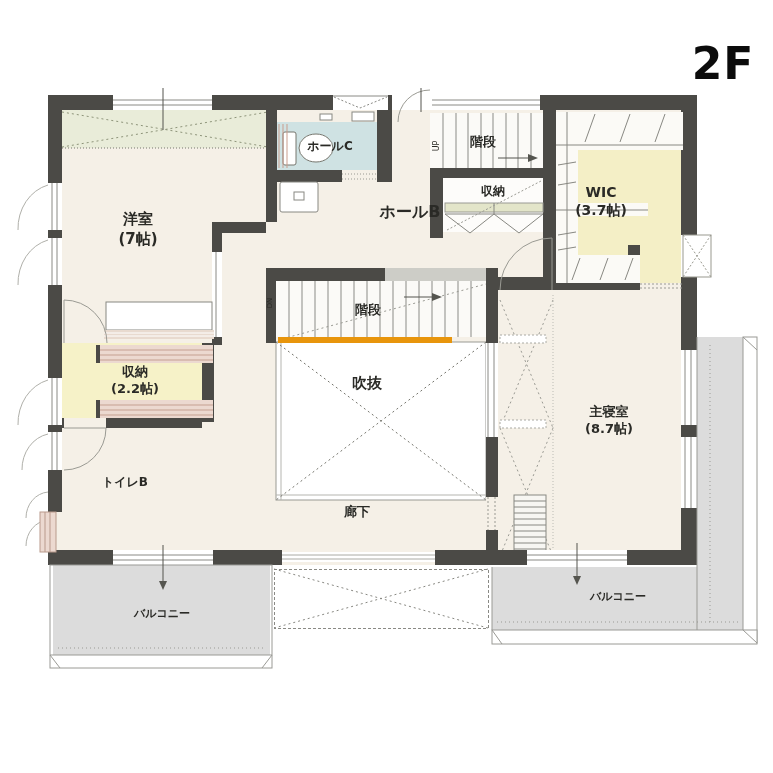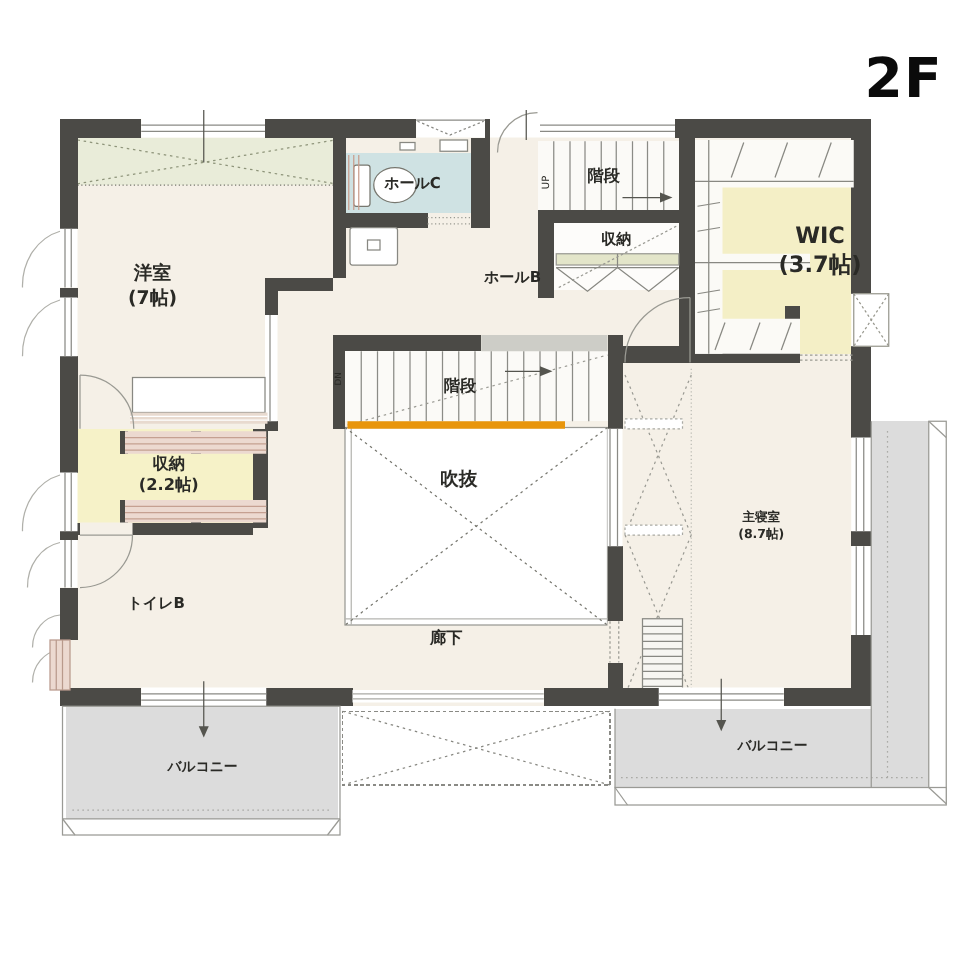--- a/index.html
+++ b/index.html
@@ -366,52 +366,52 @@
     <line x1="421" y1="88" x2="421" y2="112"></line>
     <line x1="163" y1="545" x2="163" y2="585"></line>
     <line x1="577" y1="543" x2="577" y2="580"></line>
   </g>
   <polygon points="163,590 159,581 167,581" fill="#55554f"></polygon>
   <polygon points="577,585 573,576 581,576" fill="#55554f"></polygon>
 </svg>
 
 <div id="floor-label" style="left:723px;top:63px">2F</div>
 
-<div class="label" style="left:122px;top:229px;font-size:15px">
+<div class="label" style="left:138px;top:229px;font-size:15px">
   <span>洋室</span>
   <span>(7帖)</span>
 </div>
 
 <div class="label" style="left:330px;top:147px;font-size:12px">ホールC</div>
 
 <div class="label" style="left:483px;top:142px;font-size:13px">階段</div>
 <div class="label rot" style="left:437px;top:146px;font-size:8px;font-weight:400">UP</div>
 
 <div class="label" style="left:493px;top:192px;font-size:12px">収納</div>
 
-<div class="label" style="left:410px;top:222px;font-size:12px">ホールB</div>
-
-<div class="label" style="left:656px;top:201px;font-size:18px">
+<div class="label" style="left:410px;top:212px;font-size:16px">ホールB</div>
+
+<div class="label" style="left:601px;top:201px;font-size:14px">
   <span>WIC</span>
   <span>(3.7帖)</span>
 </div>
 
 <div class="label" style="left:368px;top:310px;font-size:13px">階段</div>
 <div class="label rot" style="left:271px;top:303px;font-size:7px;font-weight:400">DN</div>
 
 <div class="label" style="left:367px;top:384px;font-size:15px">吹抜</div>
 
 <div class="label" style="left:135px;top:381px;font-size:13px">
   <span>収納</span>
   <span>(2.2帖)</span>
 </div>
 
 <div class="label" style="left:125px;top:483px;font-size:12px">トイレB</div>
 
-<div class="label" style="left:609px;top:421px;font-size:10px">
+<div class="label" style="left:609px;top:421px;font-size:13px">
   <span>主寝室</span>
   <span>(8.7帖)</span>
 </div>
 
 <div class="label" style="left:357px;top:512px;font-size:13px">廊下</div>
 
 <div class="label" style="left:162px;top:614px;font-size:11px">バルコニー</div>
 
 <div class="label" style="left:618px;top:597px;font-size:11px">バルコニー</div>
 

